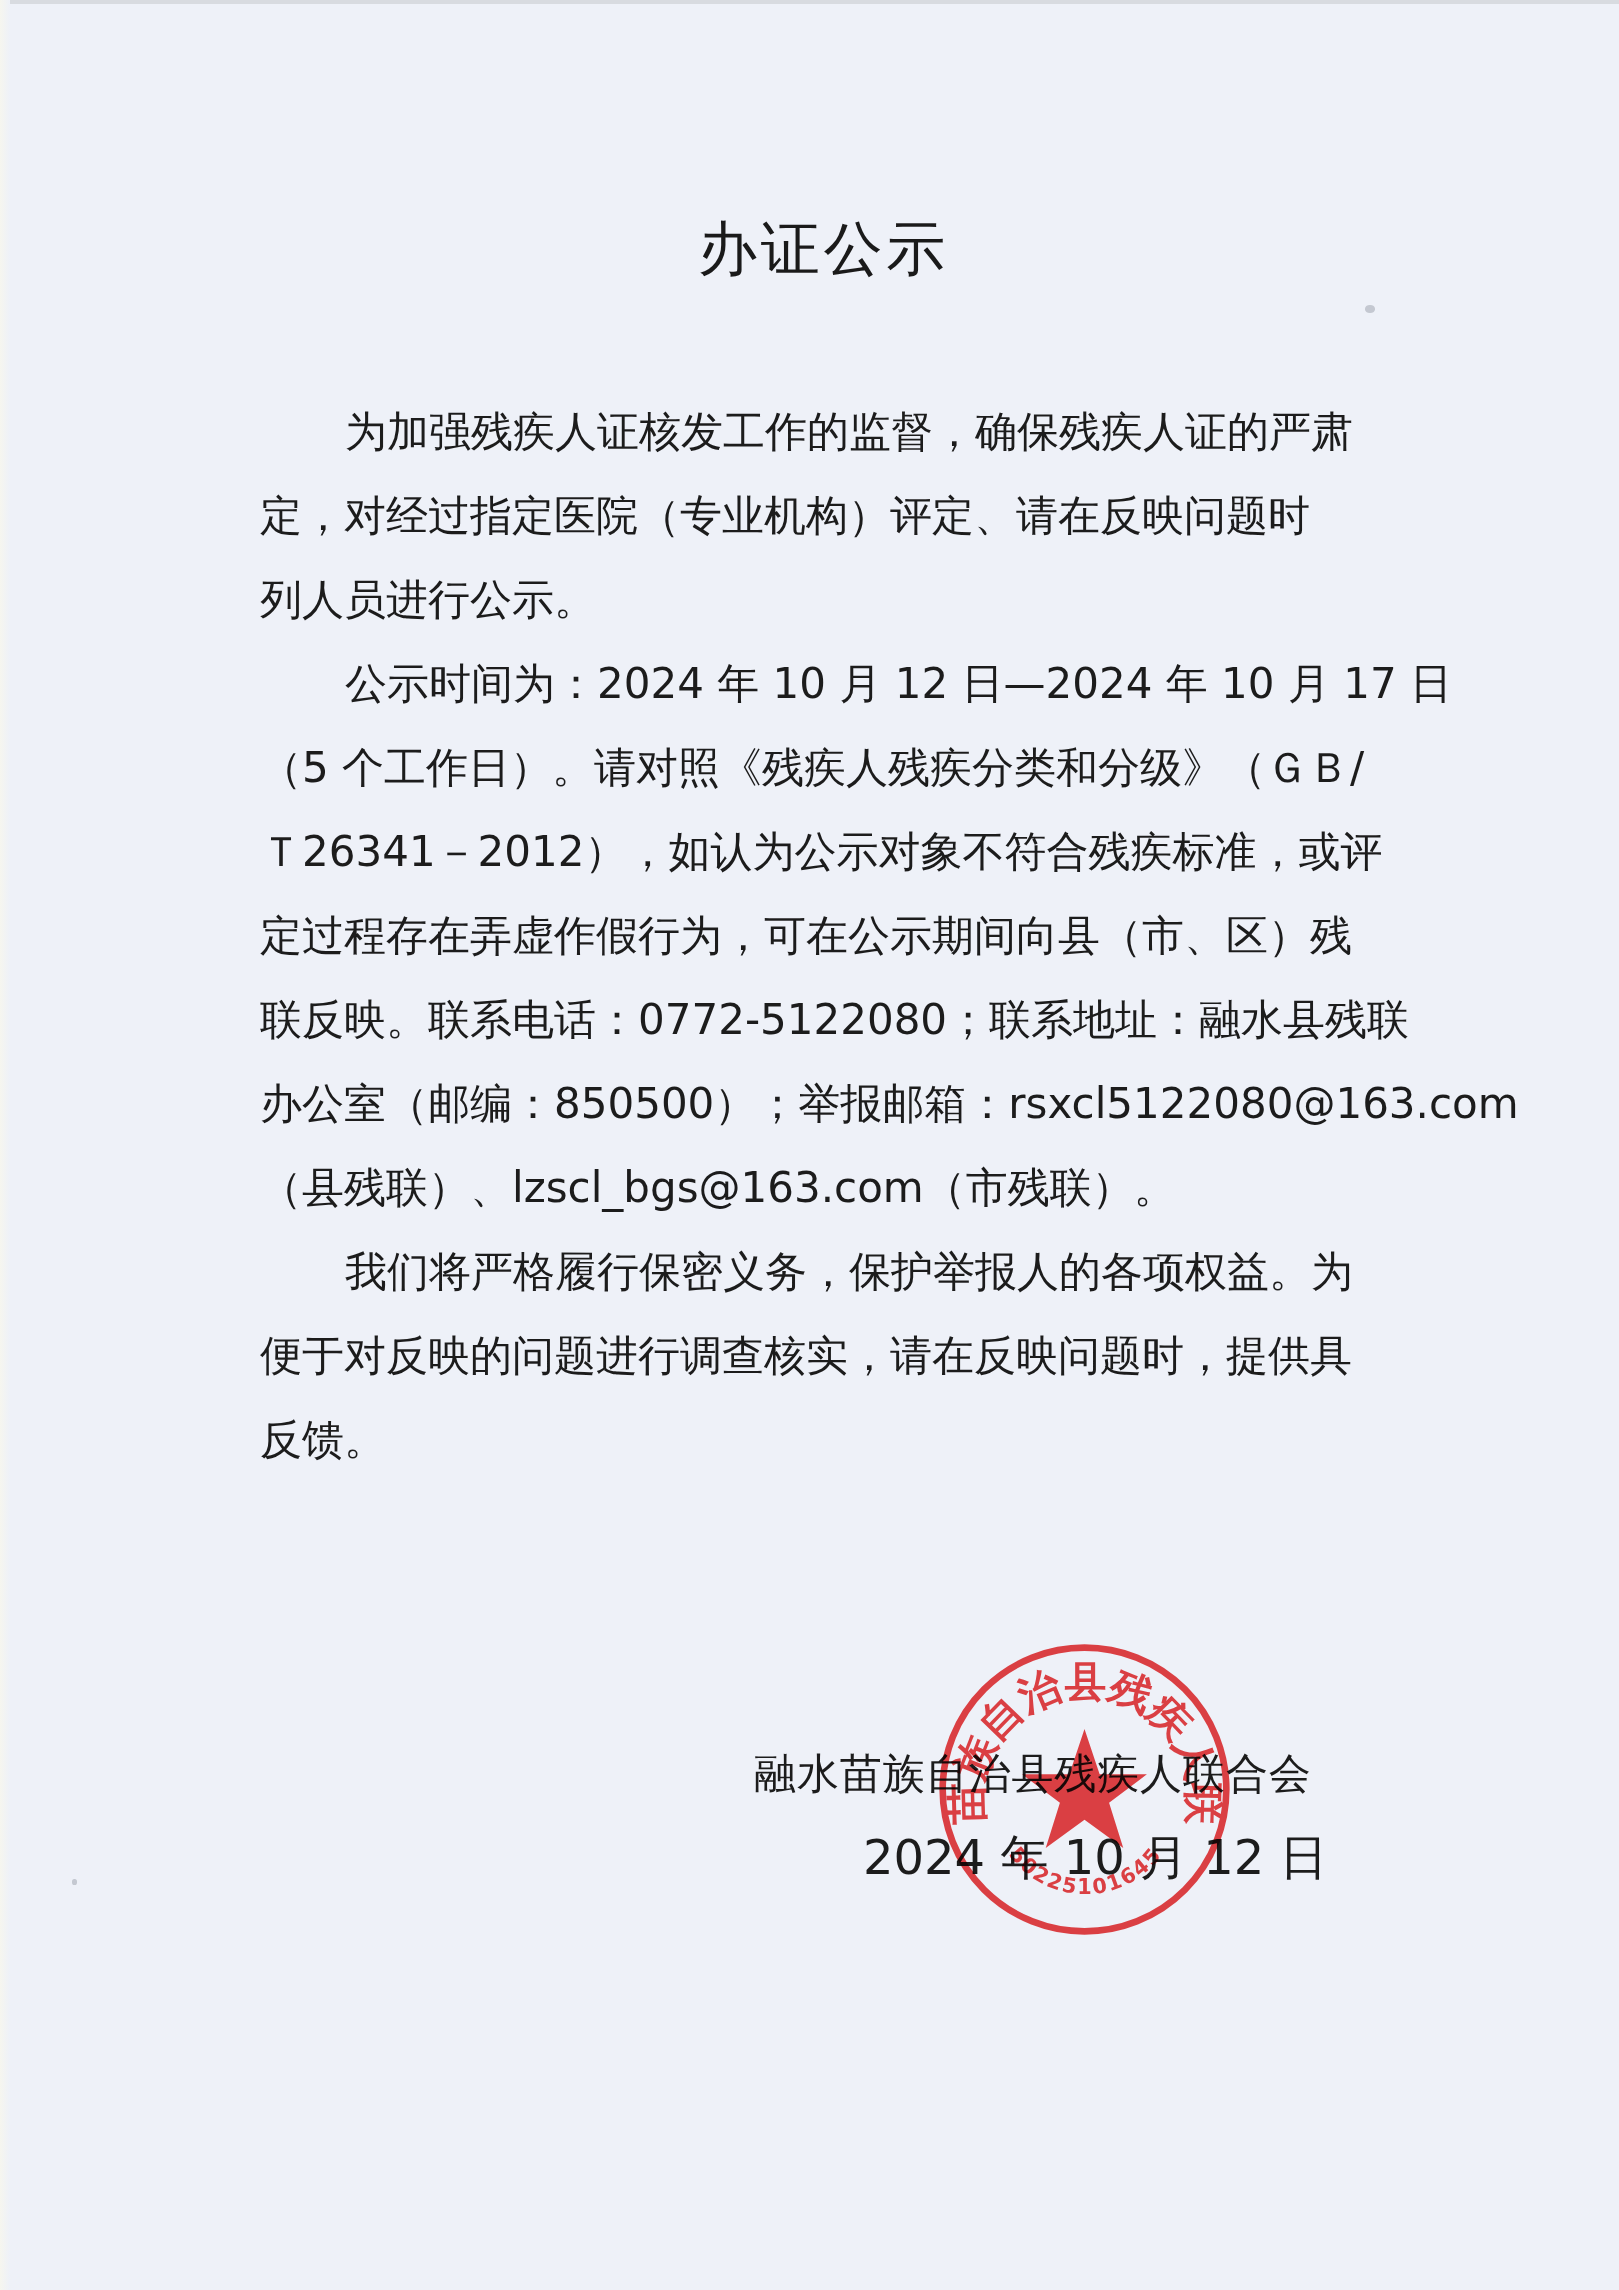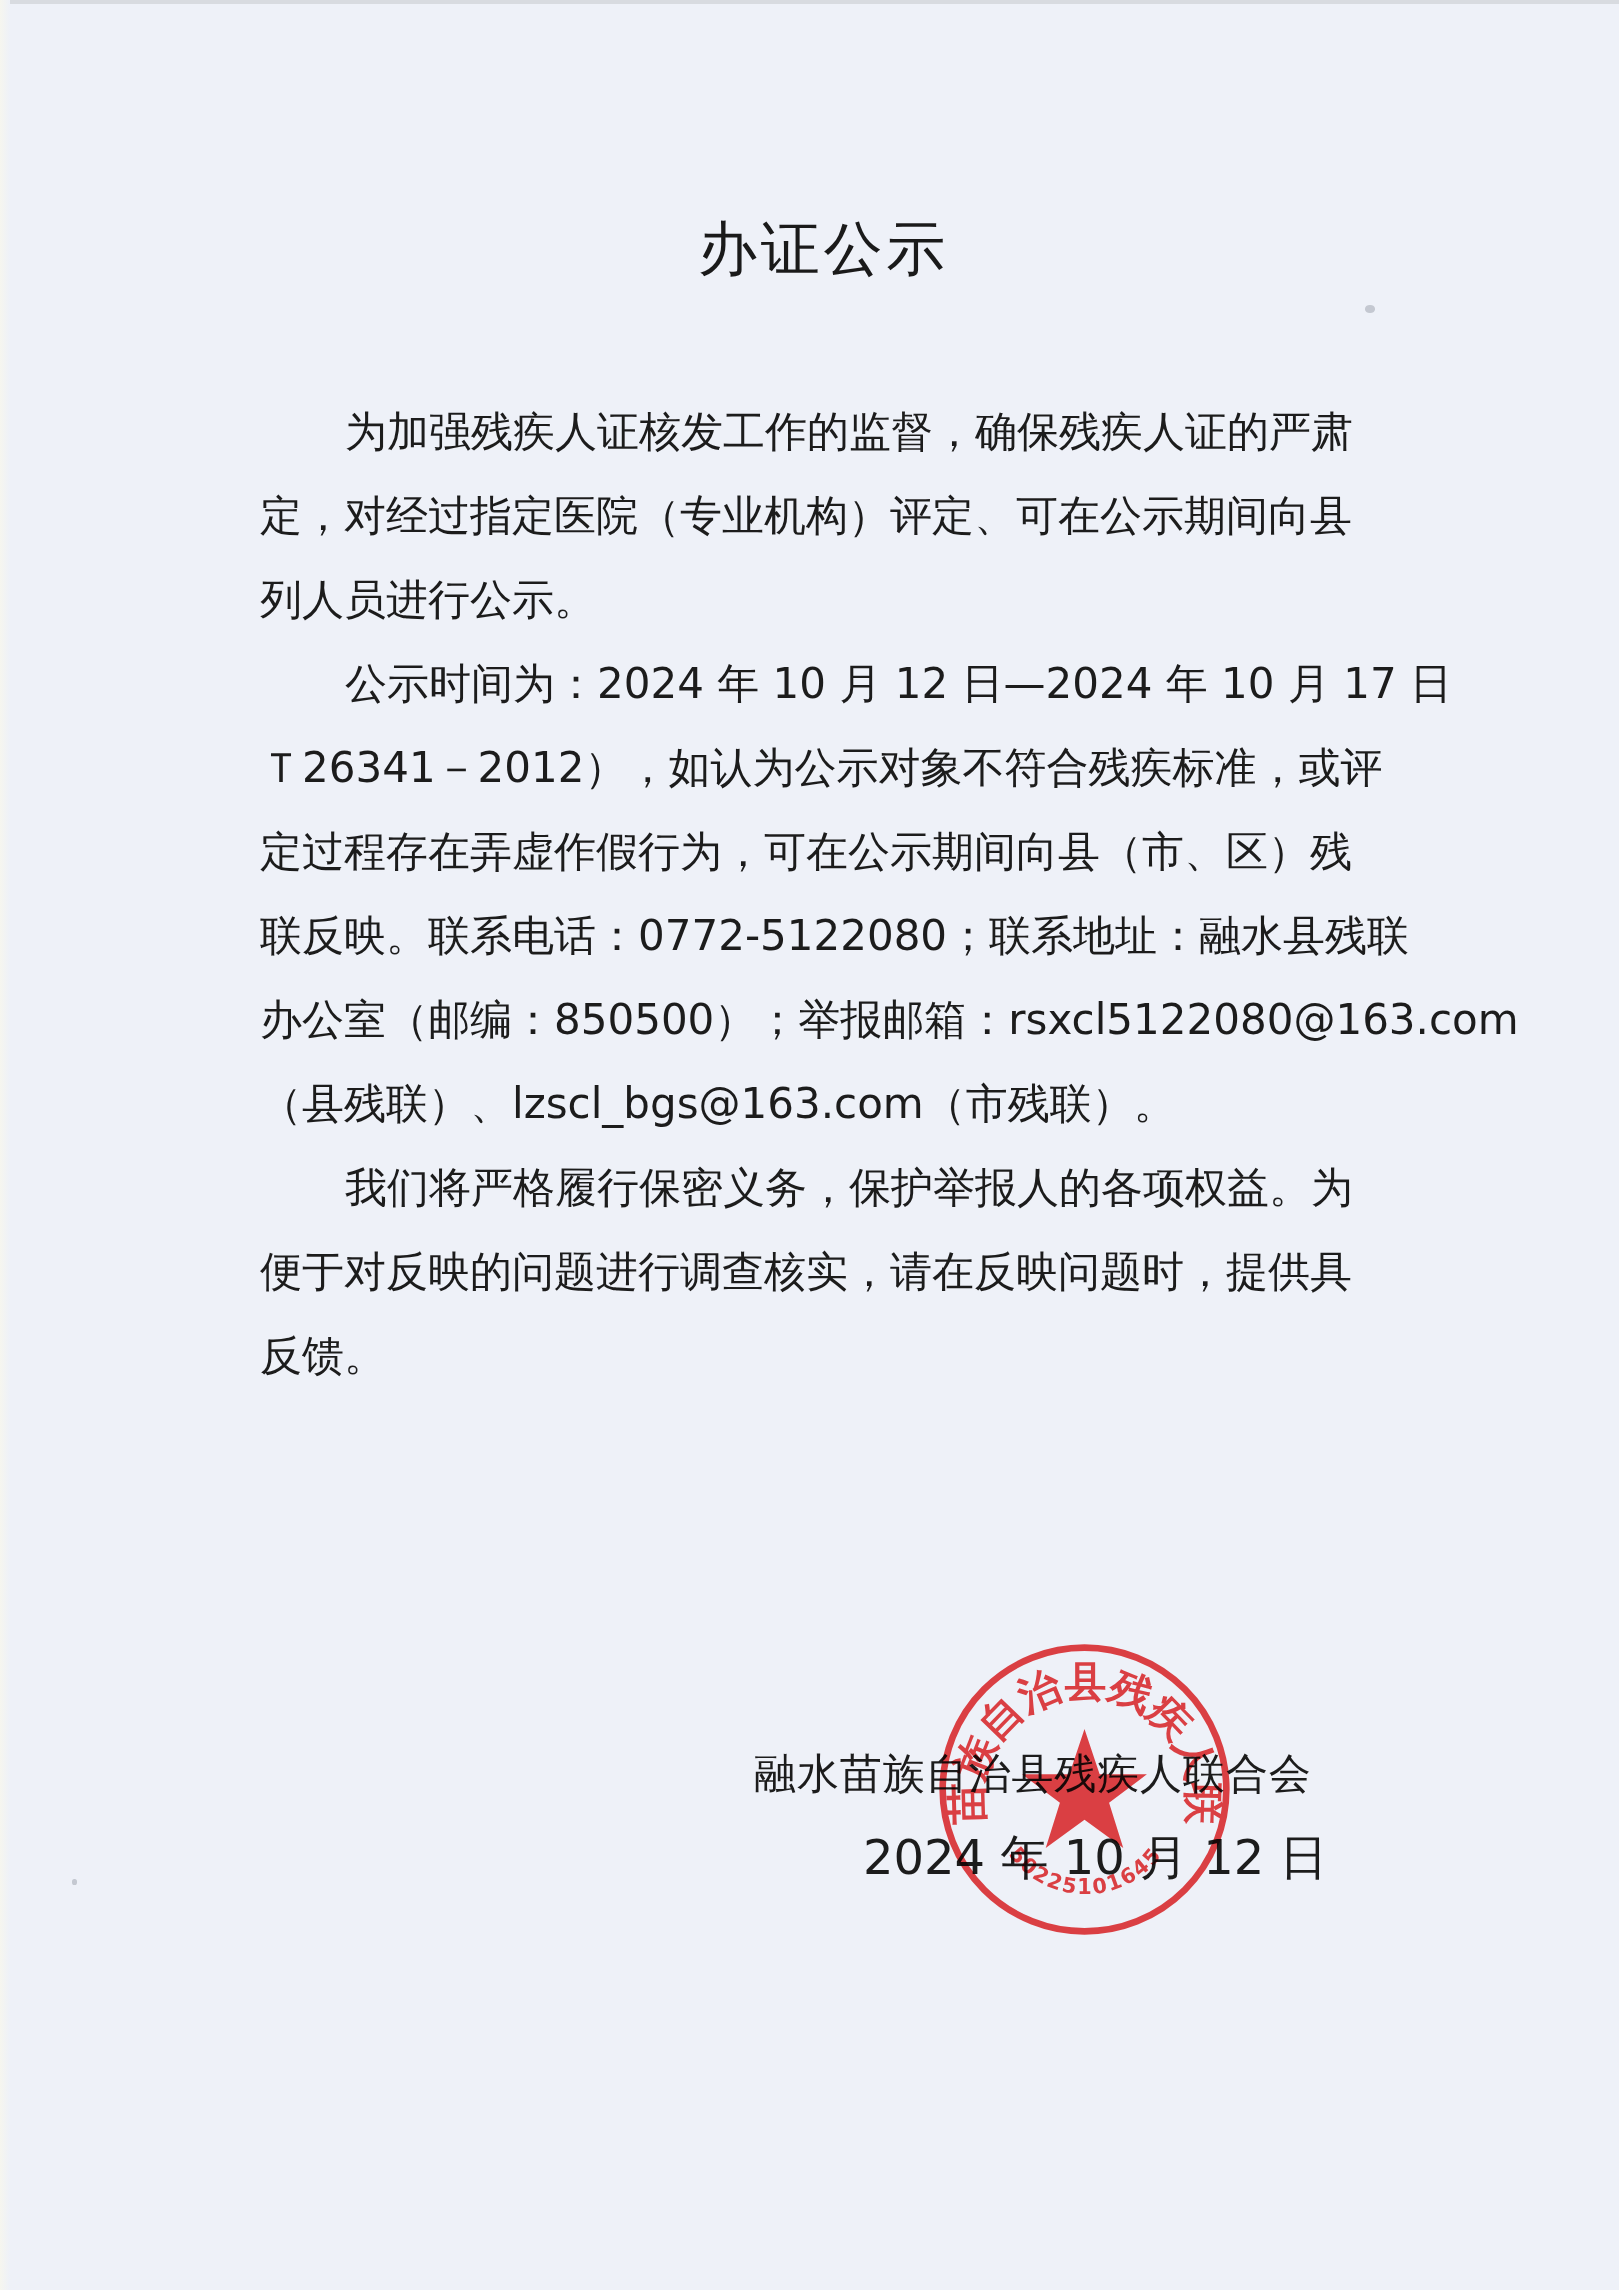--- a/index.html
+++ b/index.html
@@ -46,25 +46,26 @@
 <body>
 
 <div class="scan-top"></div>
 <div class="scan-left"></div>
 
 <div class="title">办证公示</div>
 
 <div class="body-block">
   <div class="para serif">
     <span class="line indent">为加强残疾人证核发工作的监督，确保残疾人证的严肃</span>
-    <span class="line">定，对经过指定医院（专业机构）评定、可在公示期间向县</span>
+    <span class="line">定，对经过指定医院（专业机构）评定、请在反映问题时</span>
     <span class="line">列人员进行公示。</span>
   </div>
   <div class="para sans">
     <span class="line indent">公示时间为：2024 年 10 月 12 日—2024 年 10 月 17 日</span>
+    <span class="line">（5 个工作日）。请对照《残疾人残疾分类和分级》（ＧＢ/</span>
     <span class="line">Ｔ26341－2012），如认为公示对象不符合残疾标准，或评</span>
     <span class="line">定过程存在弄虚作假行为，可在公示期间向县（市、区）残</span>
     <span class="line">联反映。联系电话：0772-5122080；联系地址：融水县残联</span>
     <span class="line">办公室（邮编：850500）；举报邮箱：rsxcl5122080@163.com</span>
     <span class="line">（县残联）、lzscl_bgs@163.com（市残联）。</span>
   </div>
   <div class="para sans">
     <span class="line indent">我们将严格履行保密义务，保护举报人的各项权益。为</span>
     <span class="line">便于对反映的问题进行调查核实，请在反映问题时，提供具</span>
     <span class="line">反馈。</span>

